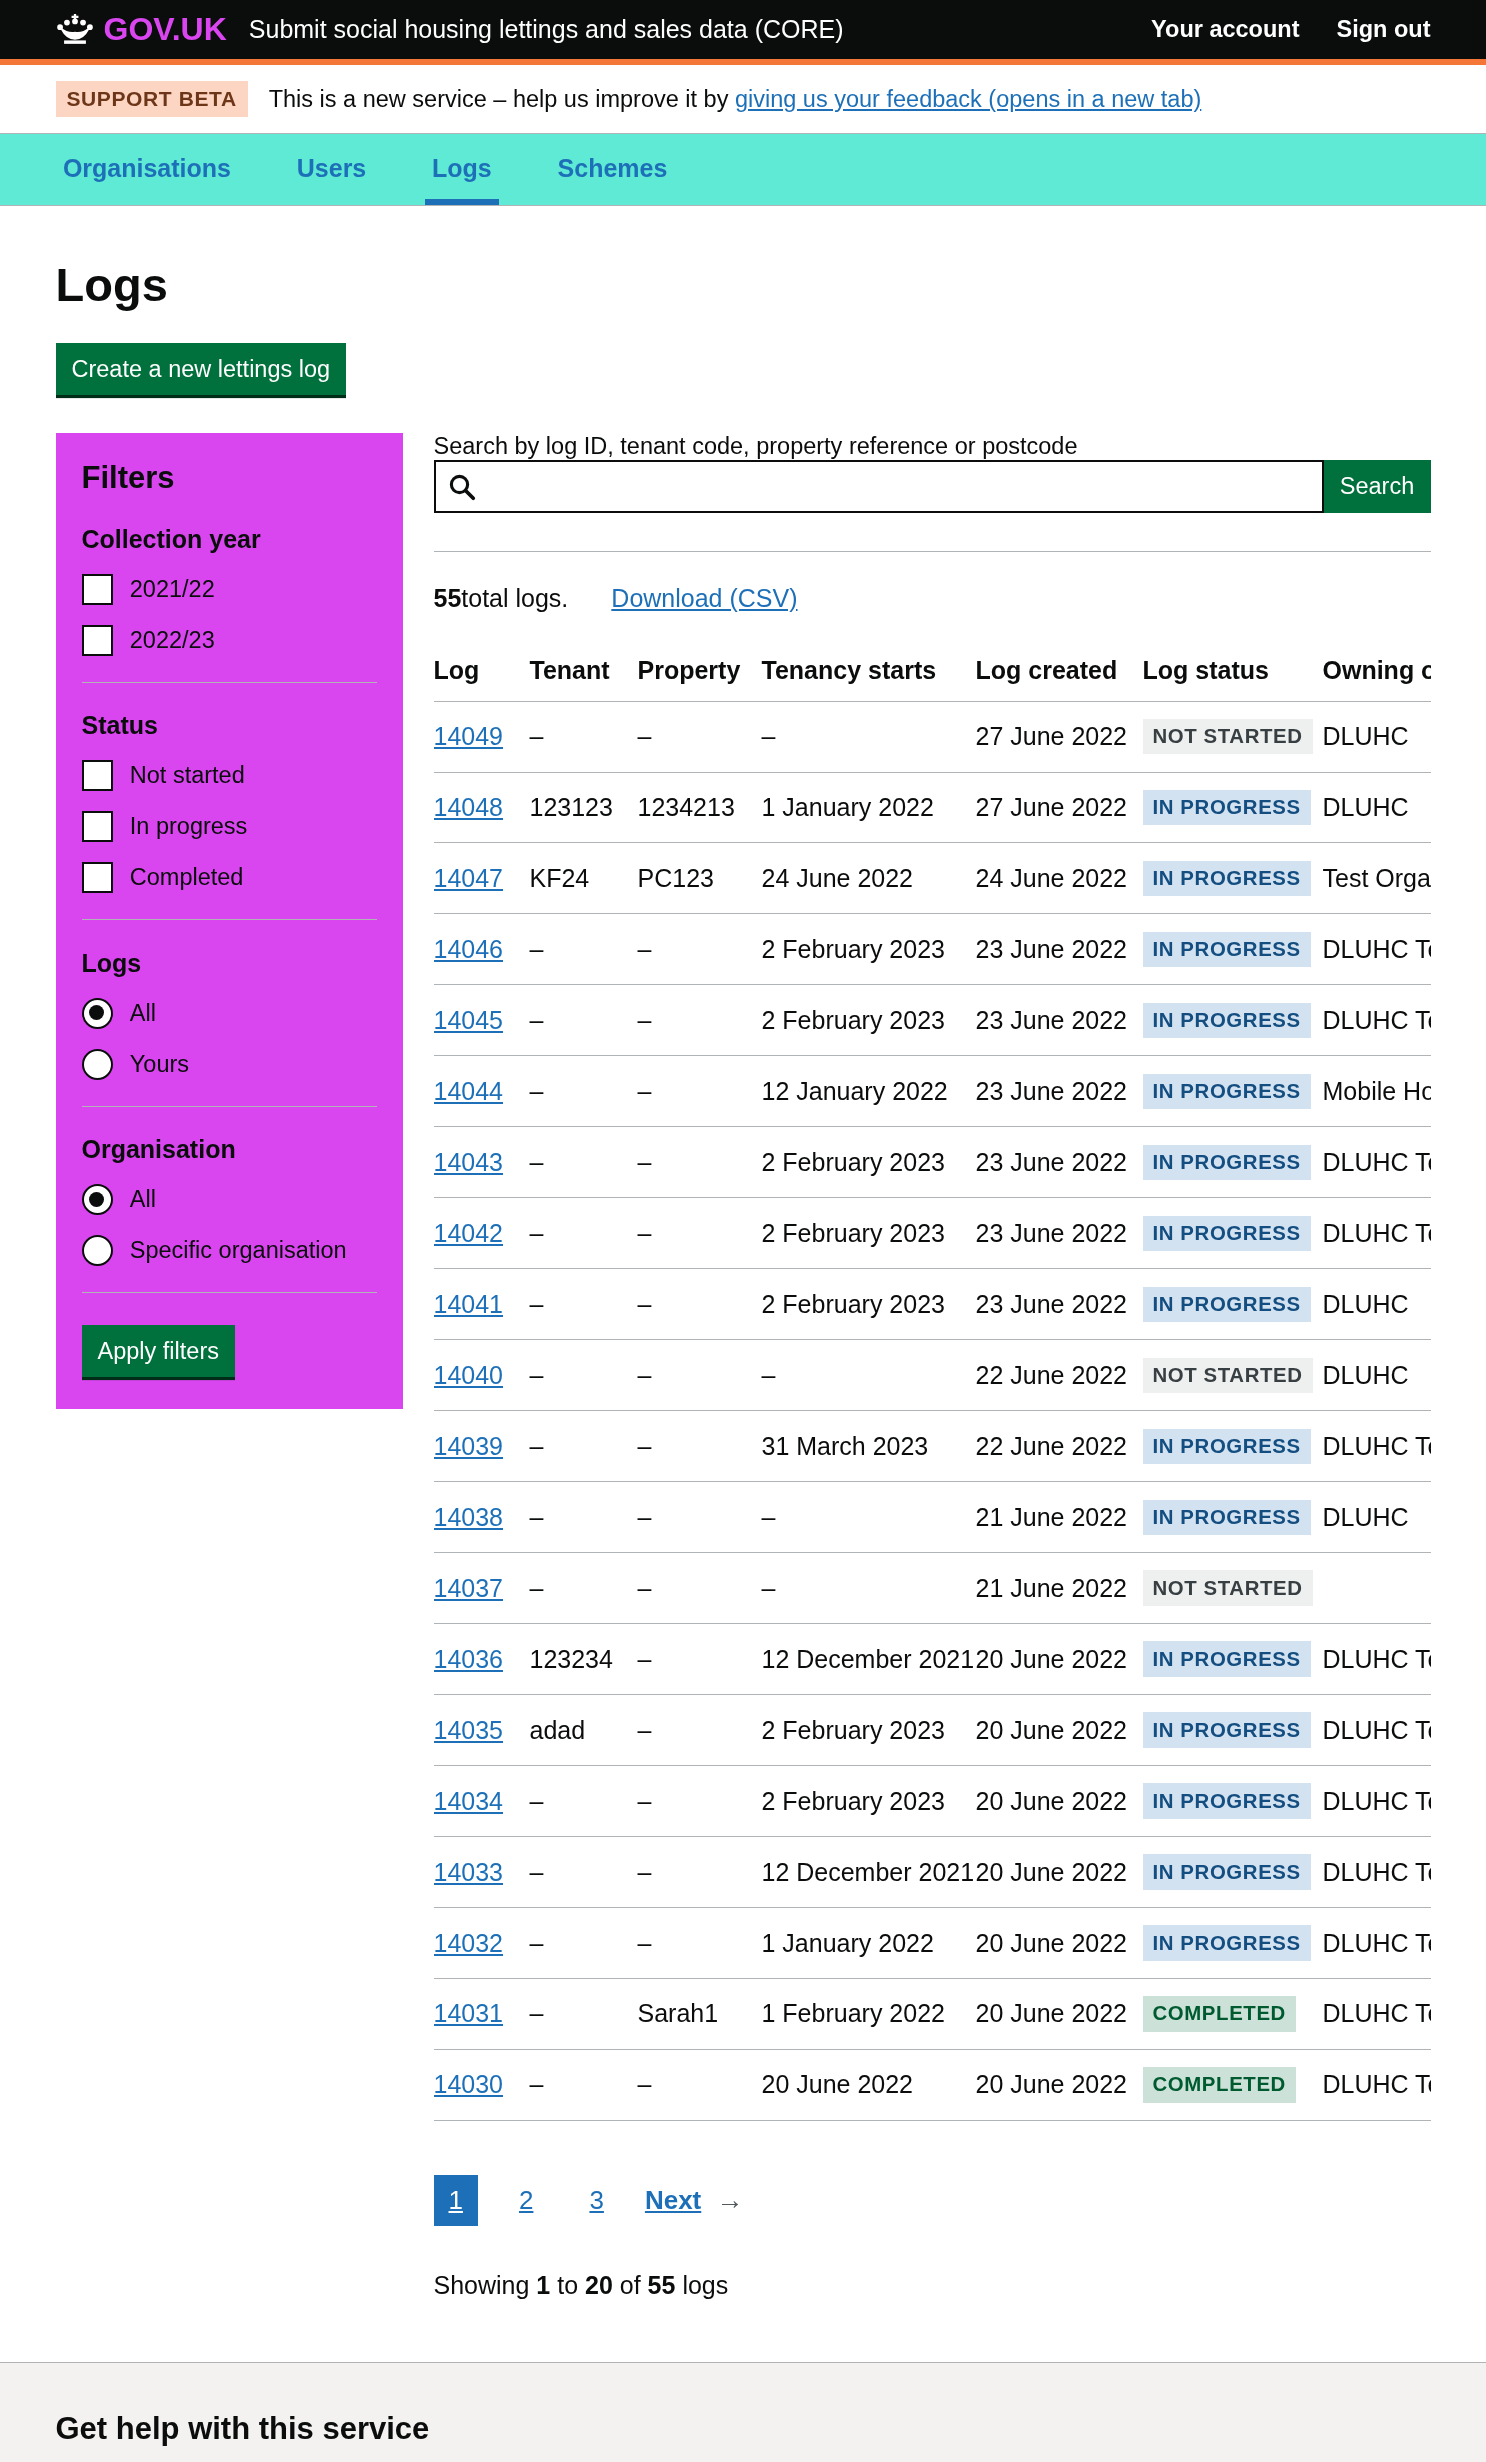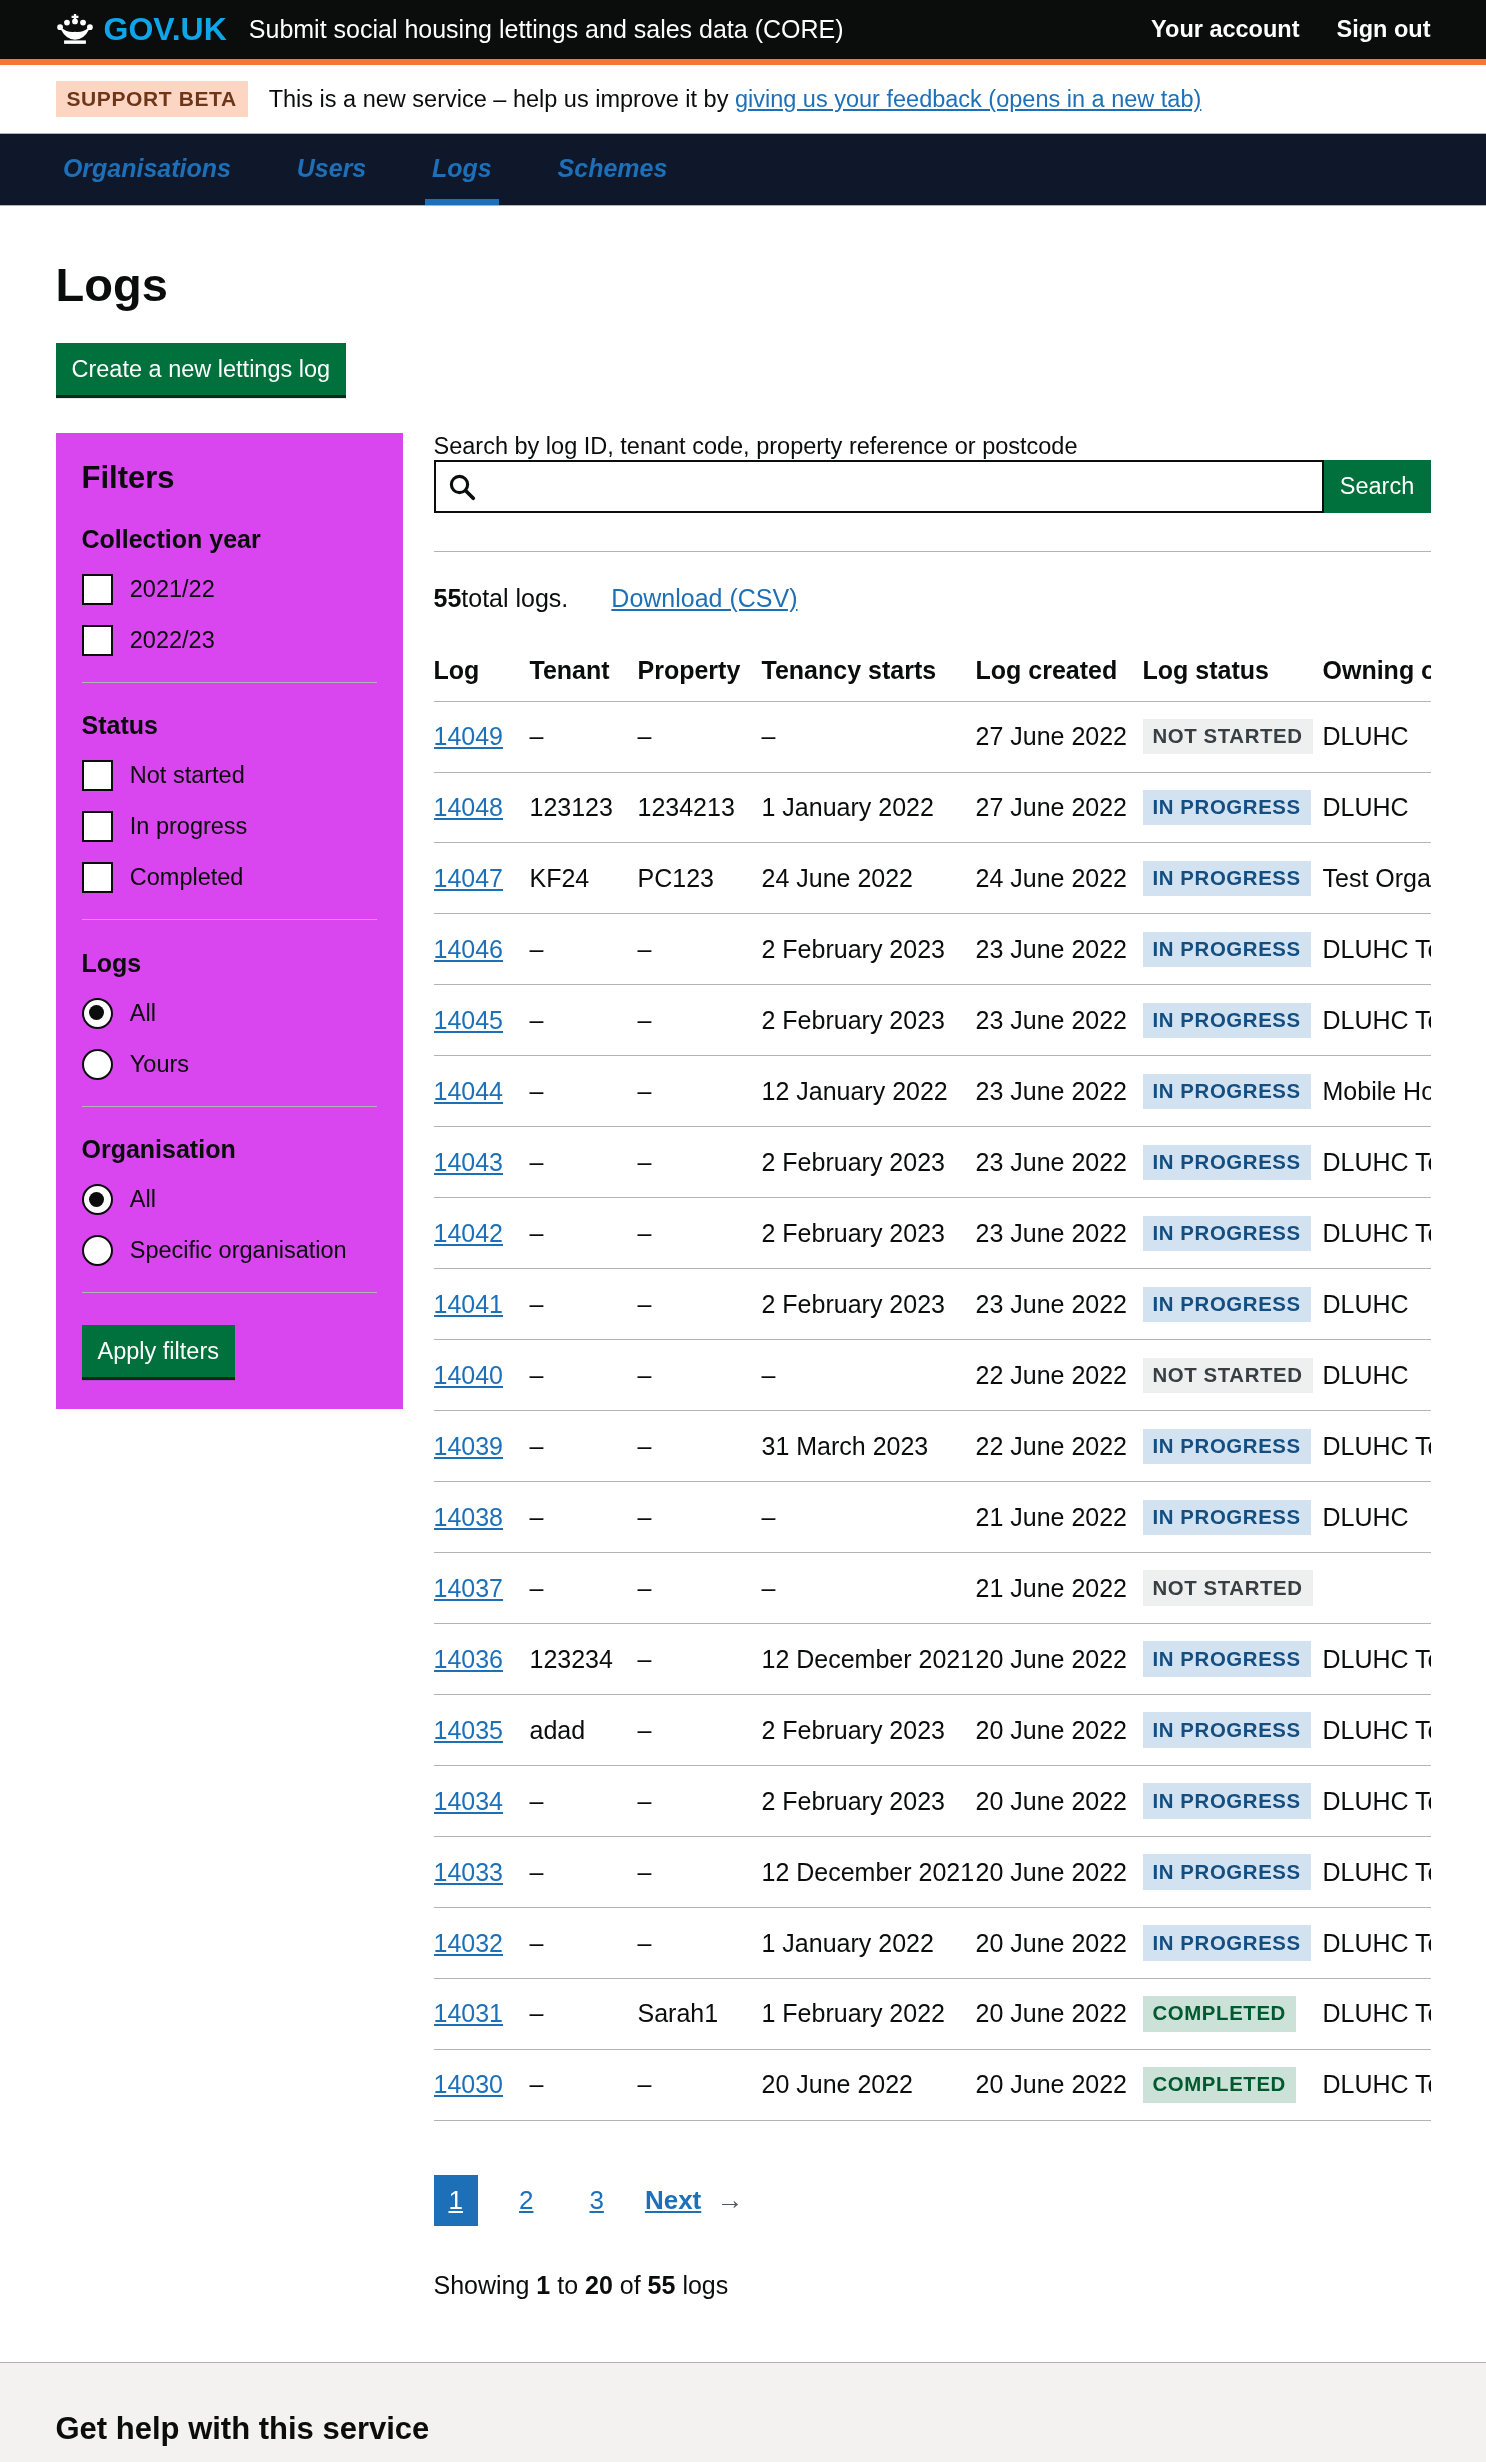--- a/index.html
+++ b/index.html
@@ -7,34 +7,34 @@
   body {
     width:1486px; min-height:2462px;
     font-family:"Liberation Sans","DejaVu Sans",sans-serif;
     color:#0b0c0c; font-size:23.5px;
   }
   .container { width:1375px; margin:0 auto; }
 
   
   .site-header { background:#0b0c0c; border-bottom:6.2px solid #f47738; }
   .header-inner { display:flex; align-items:center; height:59px; }
-  .brand { display:flex; align-items:center; gap:10px; color:#0ea5e9; font-weight:700; font-size:32px; text-decoration:none; }
+  .brand { display:flex; align-items:center; gap:10px; color:#d946ef; font-weight:700; font-size:32px; text-decoration:none; }
   .service-name { color:#fff; font-size:25px; font-weight:400; margin-left:22px; text-decoration:none; }
   .header-links { margin-left:auto; display:flex; gap:37px; }
   .header-link { color:#ffffff; font-size:23.5px; font-weight:700; text-decoration:none; }
 
   
   .beta { border-bottom:0.6px solid #b1b4b6; background:#fff; }
   .beta-inner { display:flex; align-items:center; gap:21px; padding:16px 0; }
   .tag-beta { background:#fcd6c3; color:#6e3619; font-weight:700; font-size:21px; letter-spacing:0.6px; padding:6.2px 11px; white-space:nowrap; }
   .beta-text { font-size:23.5px; }
   .beta-text a { color:#1d70b8; }
 
   
-  .subnav { background:#0f172a; border-bottom:1.2px solid #b1b4b6;font-style:italic; }
+  .subnav { background:#5eead4; border-bottom:1.2px solid #b1b4b6; }
   .subnav-inner { display:flex; gap:51px; padding-top:20px; }
   .nav-item { font-size:25px; font-weight:700; color:#1d70b8; text-decoration:none; padding:0 7.4px 16px; border-bottom:6.2px solid transparent; }
   .nav-item.active { border-bottom-color:#1d70b8; }
 
   
   .page-title { font-size:47px; font-weight:700; margin-top:51px; }
   .btn-green { display:inline-block; background:#00703c; color:#fff; font-size:23.5px; font-family:inherit;
     padding:12.4px 16px; border:none; box-shadow:0 3.1px 0 #002d18; cursor:pointer; text-align:center; }
   .create-btn { margin-top:31px; }
 

